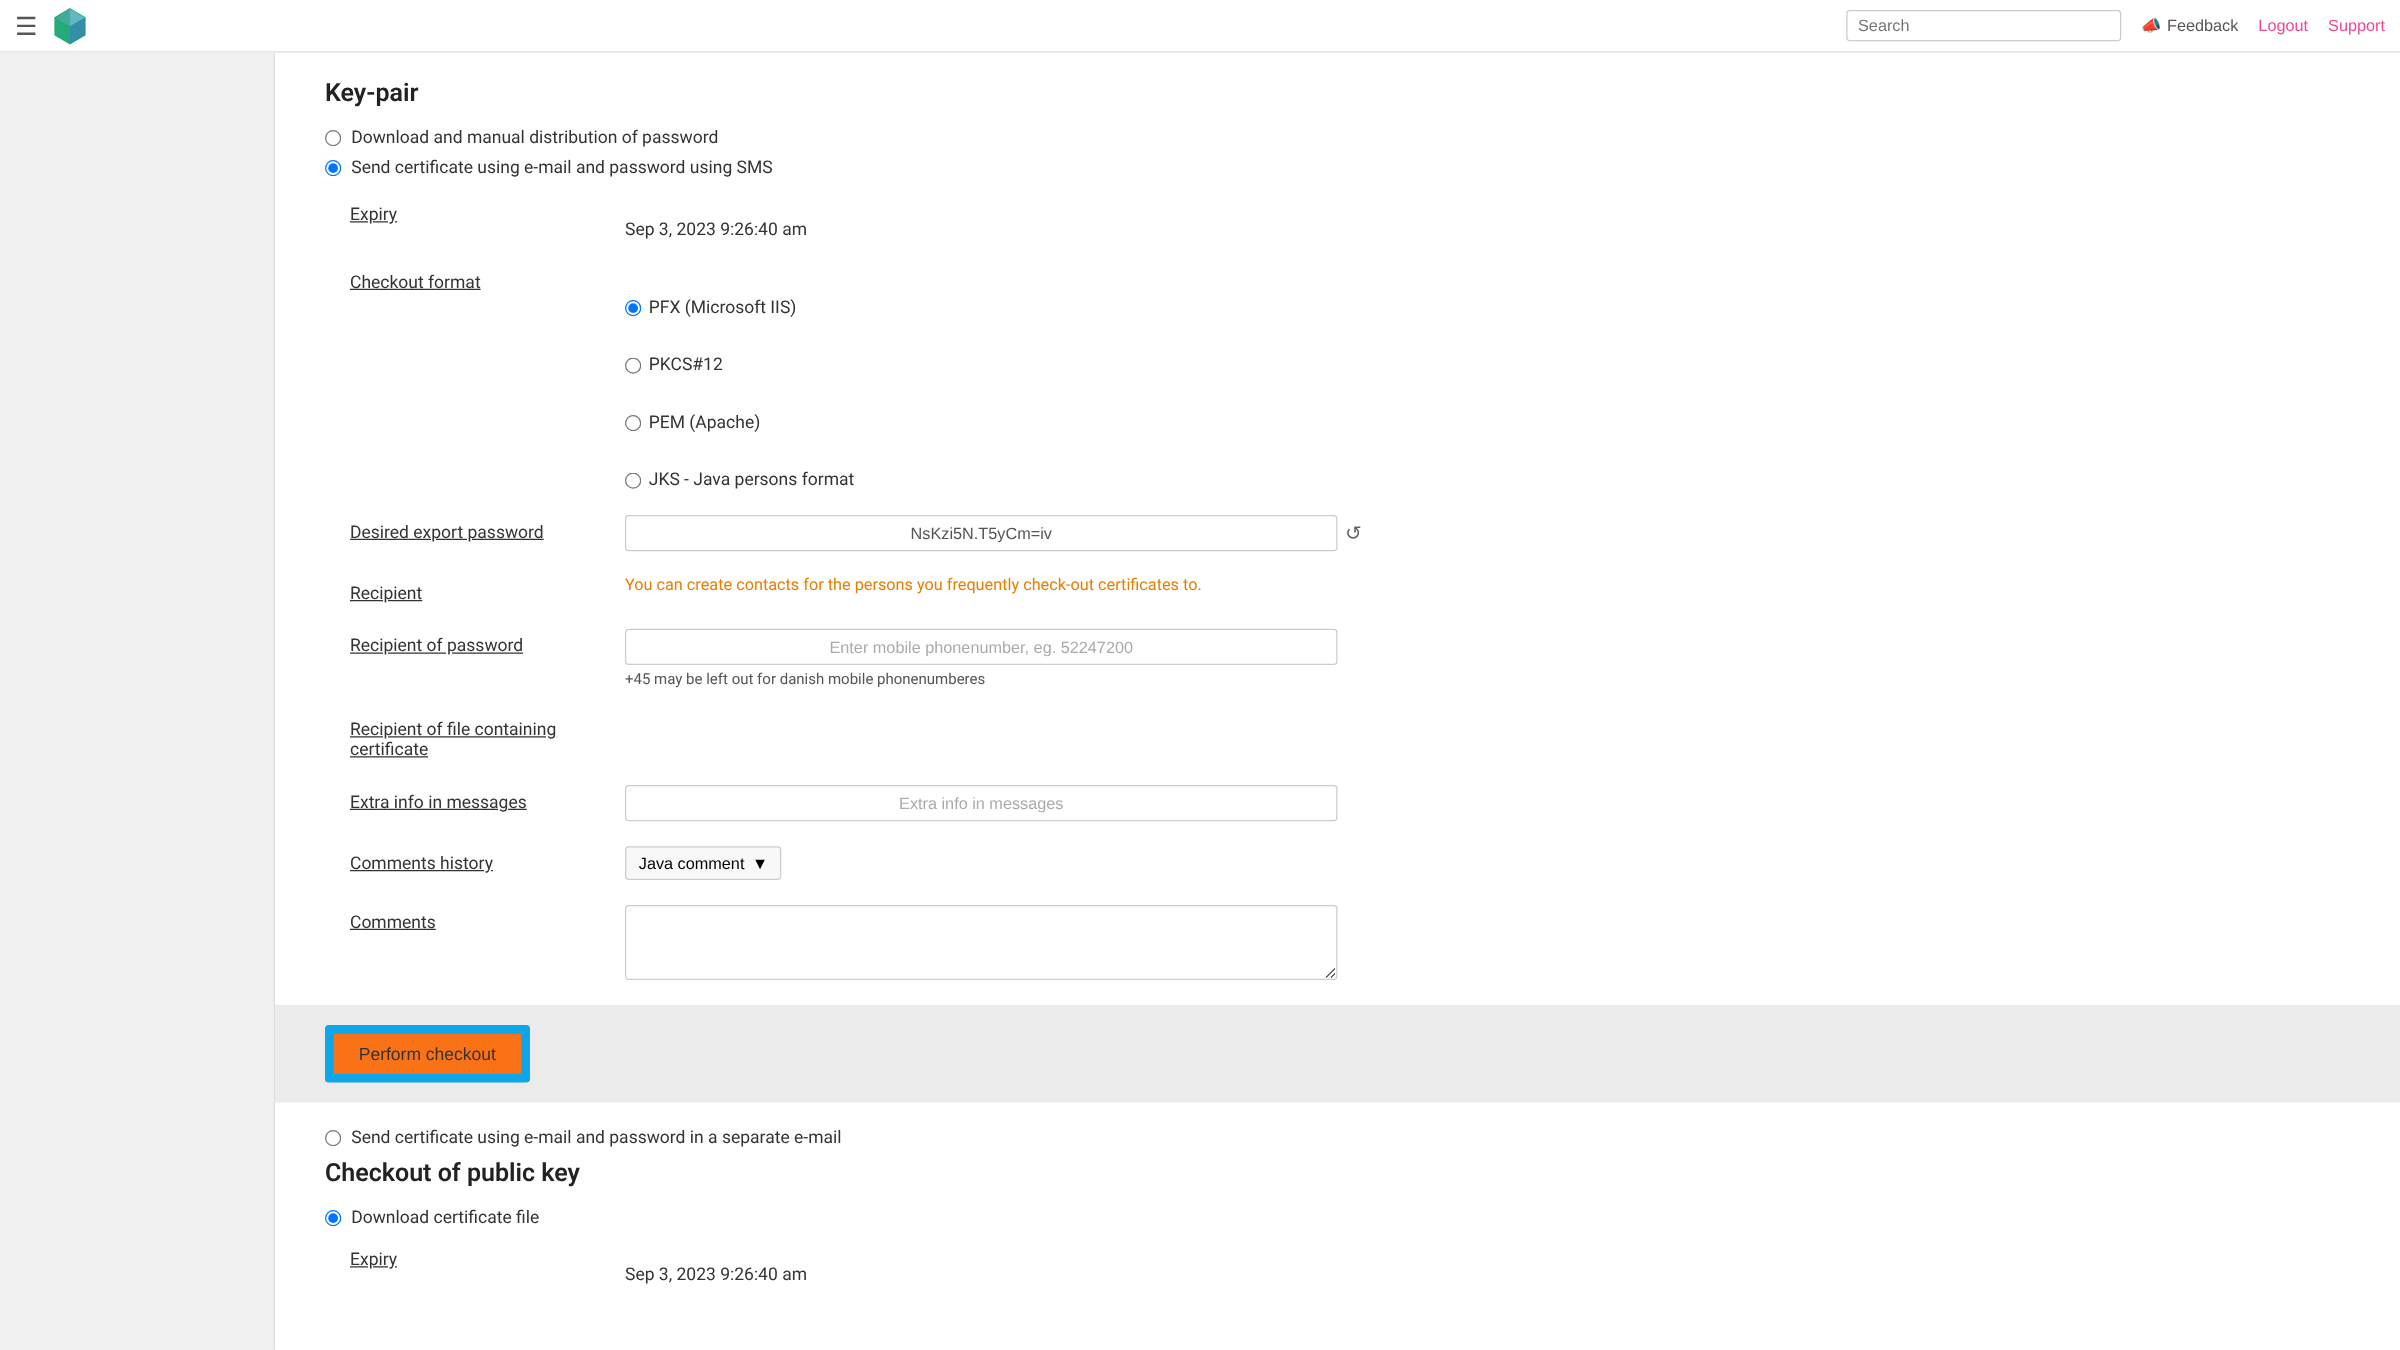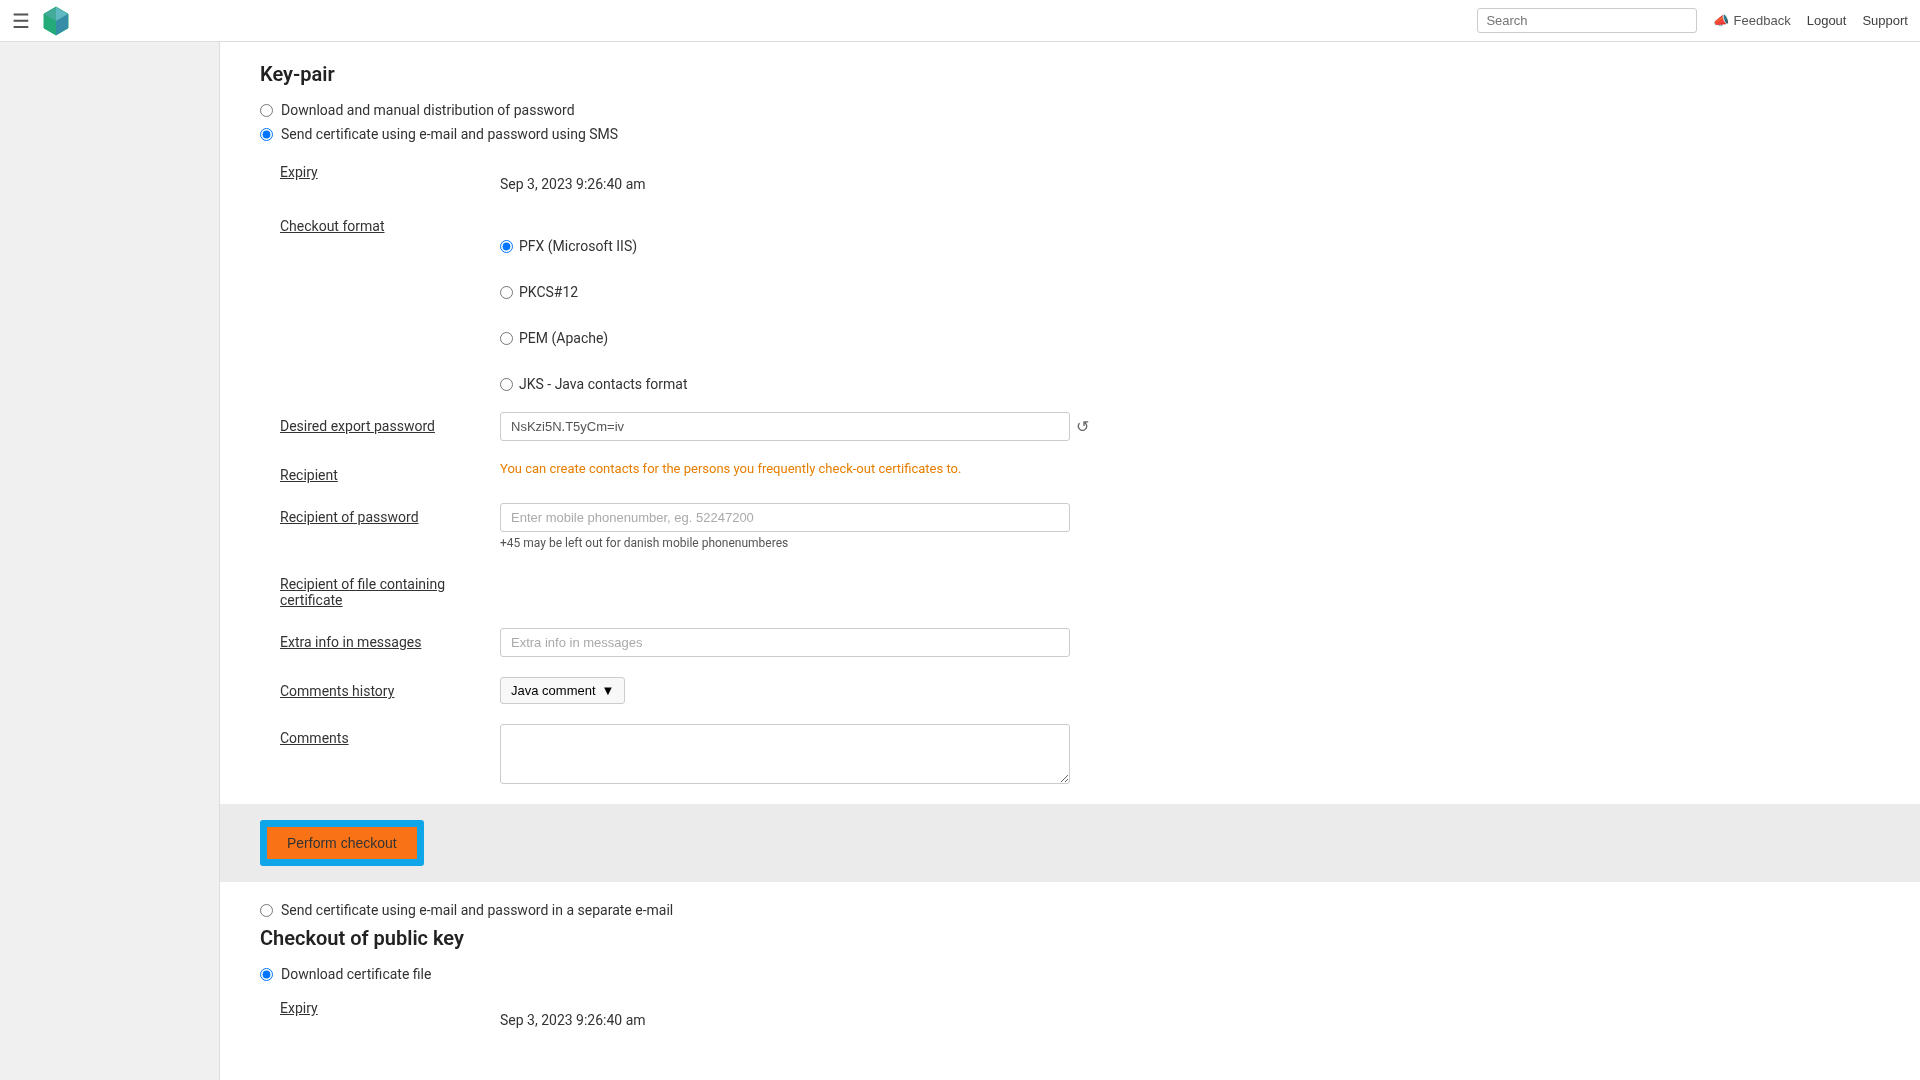--- a/index.html
+++ b/index.html
@@ -50,21 +50,21 @@
       display: flex;
       align-items: center;
       gap: 4px;
       color: #555;
       font-size: 13px;
       cursor: pointer;
       background: none;
       border: none;
     }
     .nav-link {
-      color: #404040;
+      color: #ec4899;
       font-size: 13px;
       cursor: pointer;
       background: none;
       border: none;
       text-decoration: none;
     }
 
     
     .main-content {
       margin-top: 42px;
@@ -121,20 +121,21 @@
       margin-top: 12px;
     }
 
     .form-input {
       width: 570px;
       border: 1px solid #ccc;
       border-radius: 3px;
       padding: 6px 10px;
       font-size: 13px;
       color: #555;
+      text-align: center;
     }
     .form-input::placeholder {
       color: #aaa;
     }
 
     .form-textarea {
       width: 570px;
       height: 60px;
       border: 1px solid #ccc;
       border-radius: 3px;
@@ -300,21 +301,21 @@
         <div class="format-option">
           <input type="radio" name="checkout-format" id="fmt-pkcs" style="">
           <label for="fmt-pkcs">PKCS#12</label>
         </div>
         <div class="format-option">
           <input type="radio" name="checkout-format" id="fmt-pem" style="">
           <label for="fmt-pem">PEM (Apache)</label>
         </div>
         <div class="format-option">
           <input type="radio" name="checkout-format" id="fmt-jks" style="">
-          <label for="fmt-jks">JKS - Java contacts format</label>
+          <label for="fmt-jks">JKS - Java persons format</label>
         </div>
       </div>
     </div>
 
     <div class="form-row">
       <div class="form-label">Desired export password</div>
       <div class="password-wrapper">
         <input type="text" class="form-input" value="NsKzi5N.T5yCm=iv" style="">
         <button class="refresh-btn" title="Regenerate password">↺</button>
       </div>

